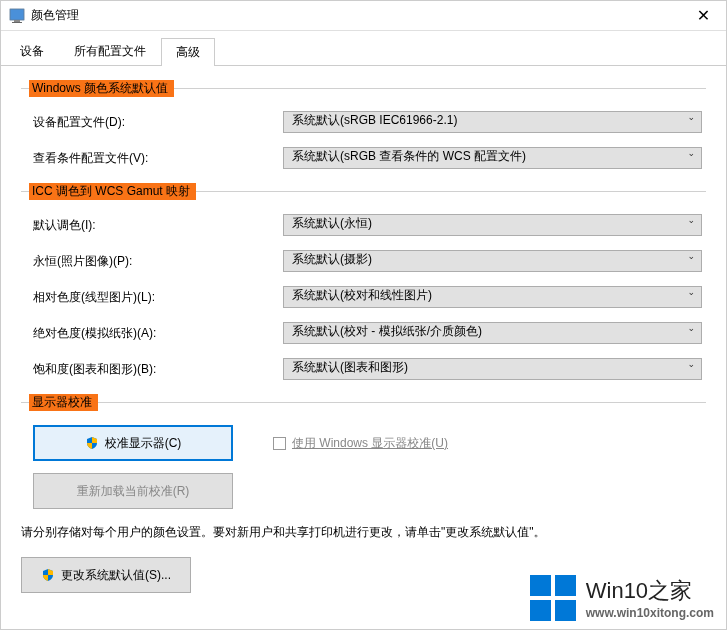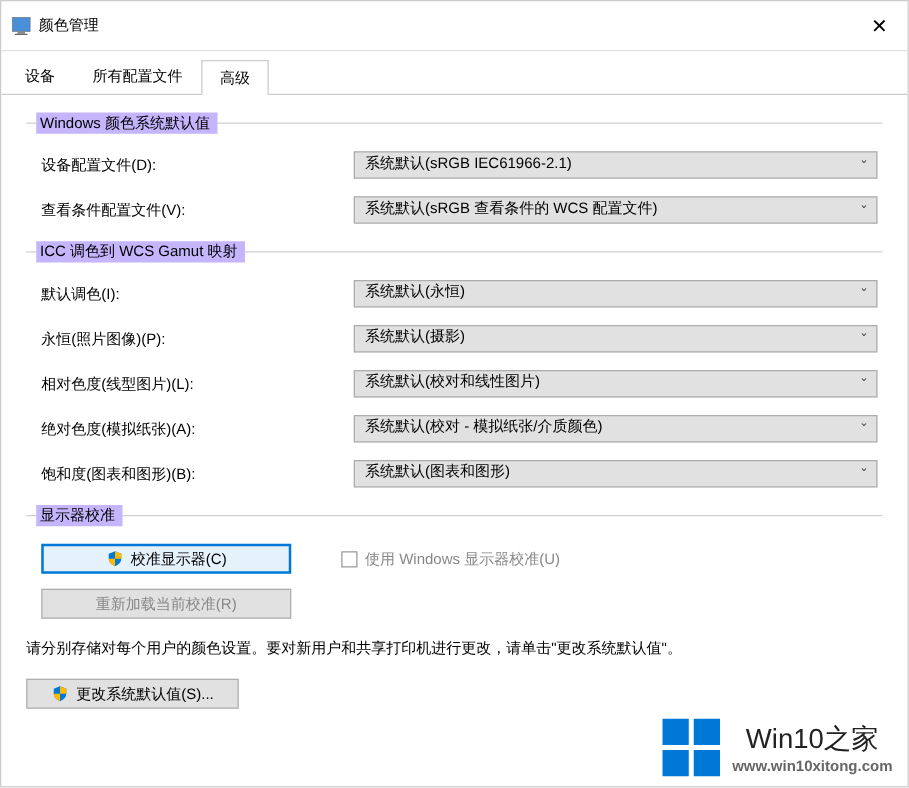--- a/index.html
+++ b/index.html
@@ -1,52 +1,52 @@
 <!DOCTYPE html>
 <html><head>
   <meta charset="utf-8">
   <style>
     * { box-sizing: border-box; margin: 0; padding: 0; font-family: "Microsoft YaHei", "Segoe UI", Tahoma, sans-serif; }
     body { width: 727px; height: 630px; background: #fff; font-size: 12px; color: #000; border: 1px solid #ccc; position: relative; overflow: hidden; }
     
-    .titlebar { height: 40px; display: flex; align-items: center; padding: 0 0 0 8px; border-bottom: 1px solid #e0e0e0; }
+    .titlebar { height: 30px; display: flex; align-items: center; padding: 0 0 0 8px; border-bottom: 1px solid #e0e0e0; }
     .titlebar-icon { width: 16px; height: 16px; margin-right: 6px; display: flex; align-items: center; justify-content: center; }
     .titlebar-title { flex: 1; font-size: 12px; }
     .close-btn { width: 45px; height: 30px; display: flex; align-items: center; justify-content: center; font-size: 16px; font-family: Arial; }
     
     .tabbar { display: flex; padding: 6px 12px 0 4px; border-bottom: 1px solid #ccc; }
     .tab { padding: 5px 14px; border: 1px solid transparent; border-bottom: none; font-size: 12px; cursor: default; }
     .tab.active { border-color: #ccc; background: #fff; position: relative; top: 1px; }
     
     .content { padding: 14px 20px 8px 20px; }
     
     .group { margin-bottom: 14px; position: relative; }
     .group-border { border-top: 1px solid #d0d0d0; position: absolute; left: 0; right: 0; top: 8px; }
-    .group-legend { position: relative; display: inline-block; background: #c4b5fd; padding: 0 6px 0 3px; margin-left: 8px; font-size: 12px; z-index: 1; }
+    .group-legend { position: relative; display: inline-block; background: #f97316; padding: 0 6px 0 3px; margin-left: 8px; font-size: 12px; z-index: 1; }
     .group-body { padding: 14px 4px 0 12px; }
     
     .row { display: flex; align-items: center; margin-bottom: 14px; min-height: 22px; }
     .row-label { width: 250px; font-size: 12px; }
     .row-control { flex: 1; }
     
     .select { width: 100%; height: 22px; border: 1px solid #adadad; background: #e1e1e1; display: flex; align-items: flex-start; justify-content: space-between; padding: 0 6px 0 8px; font-size: 12px; }
     .select-chevron { font-size: 9px; color: #333; }
     
-    .button { height: 24px; border: 1px solid #adadad; background: #e1e1e1; display: inline-flex; align-items: center; justify-content: center; padding: 0 18px; font-size: 12px; cursor: default; min-width: 200px; }
+    .button { height: 36px; border: 1px solid #adadad; background: #e1e1e1; display: inline-flex; align-items: center; justify-content: center; padding: 0 18px; font-size: 12px; cursor: default; min-width: 200px; }
     .button.highlighted { border: 2px solid #0078d7; background: #e5f1fb; }
     .button.disabled { color: #888; align-items: center; }
     .shield-icon { width: 14px; height: 14px; margin-right: 6px; display: inline-flex; }
     
     .checkbox-row { display: flex; align-items: center; margin-left: 20px; }
     .checkbox { width: 13px; height: 13px; border: 1px solid #999; margin-right: 6px; }
-    .checkbox-label { color: #888; }
+    .checkbox-label { color: #888; text-decoration: underline; }
     
     .hint-text { font-size: 12px; margin: 10px 0 16px 0; line-height: 1.5; }
     
-    .watermark { position: absolute; right: 12px; bottom: 8px; display: flex; align-items: center; gap: 10px; text-align: center; }
+    .watermark { position: absolute; right: 12px; bottom: 8px; display: flex; align-items: center; gap: 10px; }
     .win-logo { width: 46px; height: 46px; display: grid; grid-template-columns: 1fr 1fr; grid-template-rows: 1fr 1fr; gap: 4px; }
     .win-logo > div { background: #0078d7; }
     .watermark-text { display: flex; flex-direction: column; }
     .watermark-title { font-size: 22px; font-weight: 300; color: #222; }
     .watermark-url { font-size: 12px; color: #666; font-weight: bold; }
     
     .calibrate-row { display: flex; align-items: center; gap: 20px; margin-bottom: 12px; }
   </style>
 </head>
 <body>

